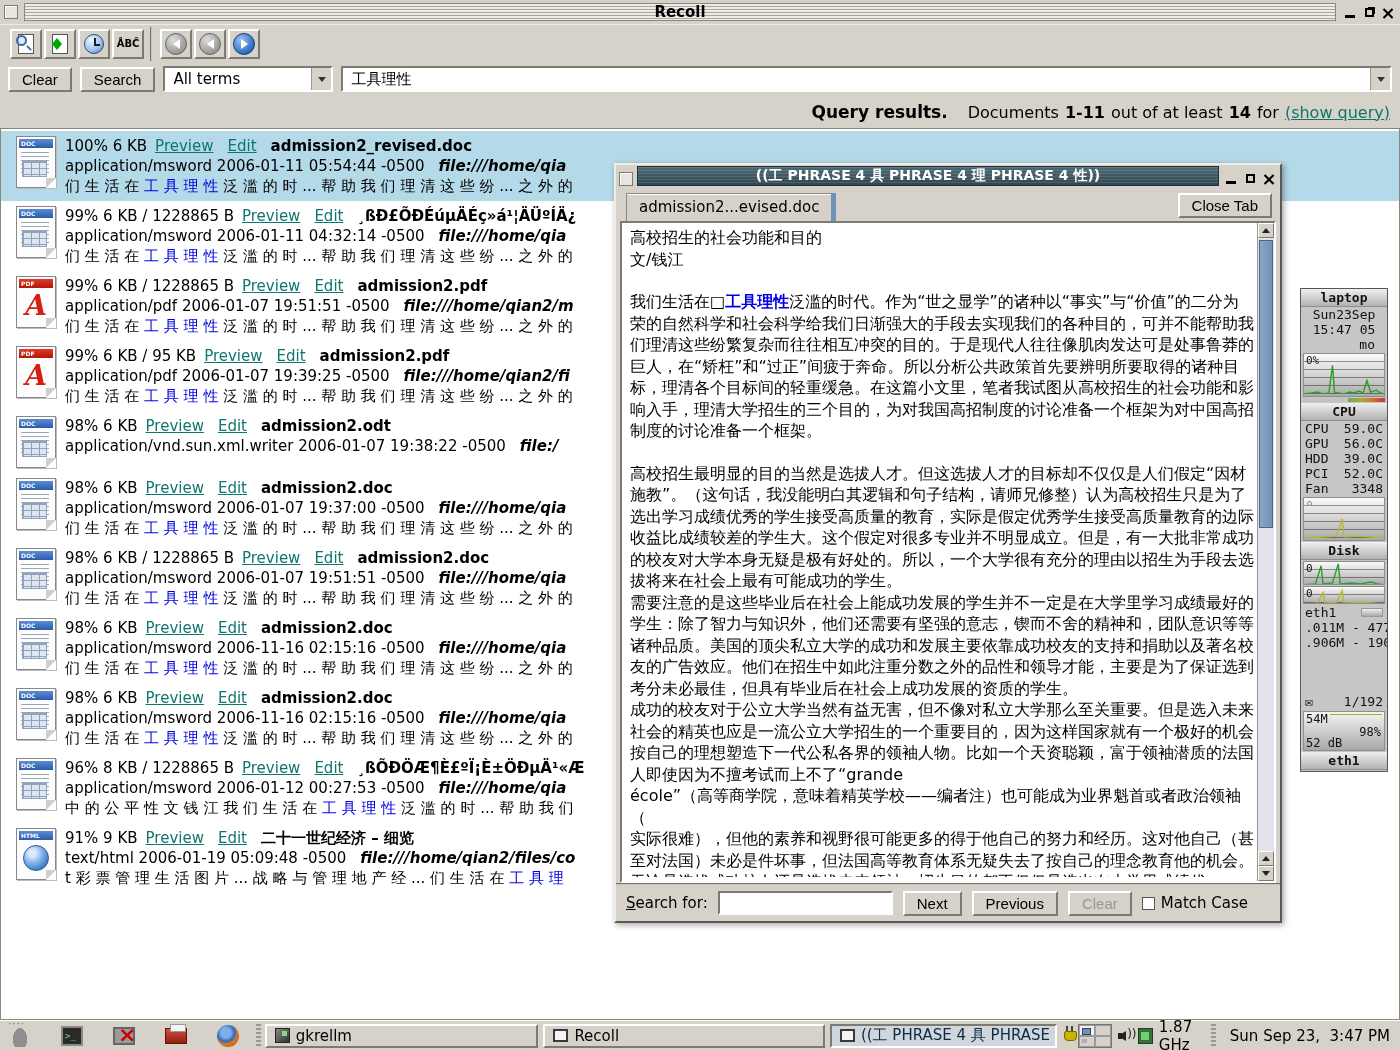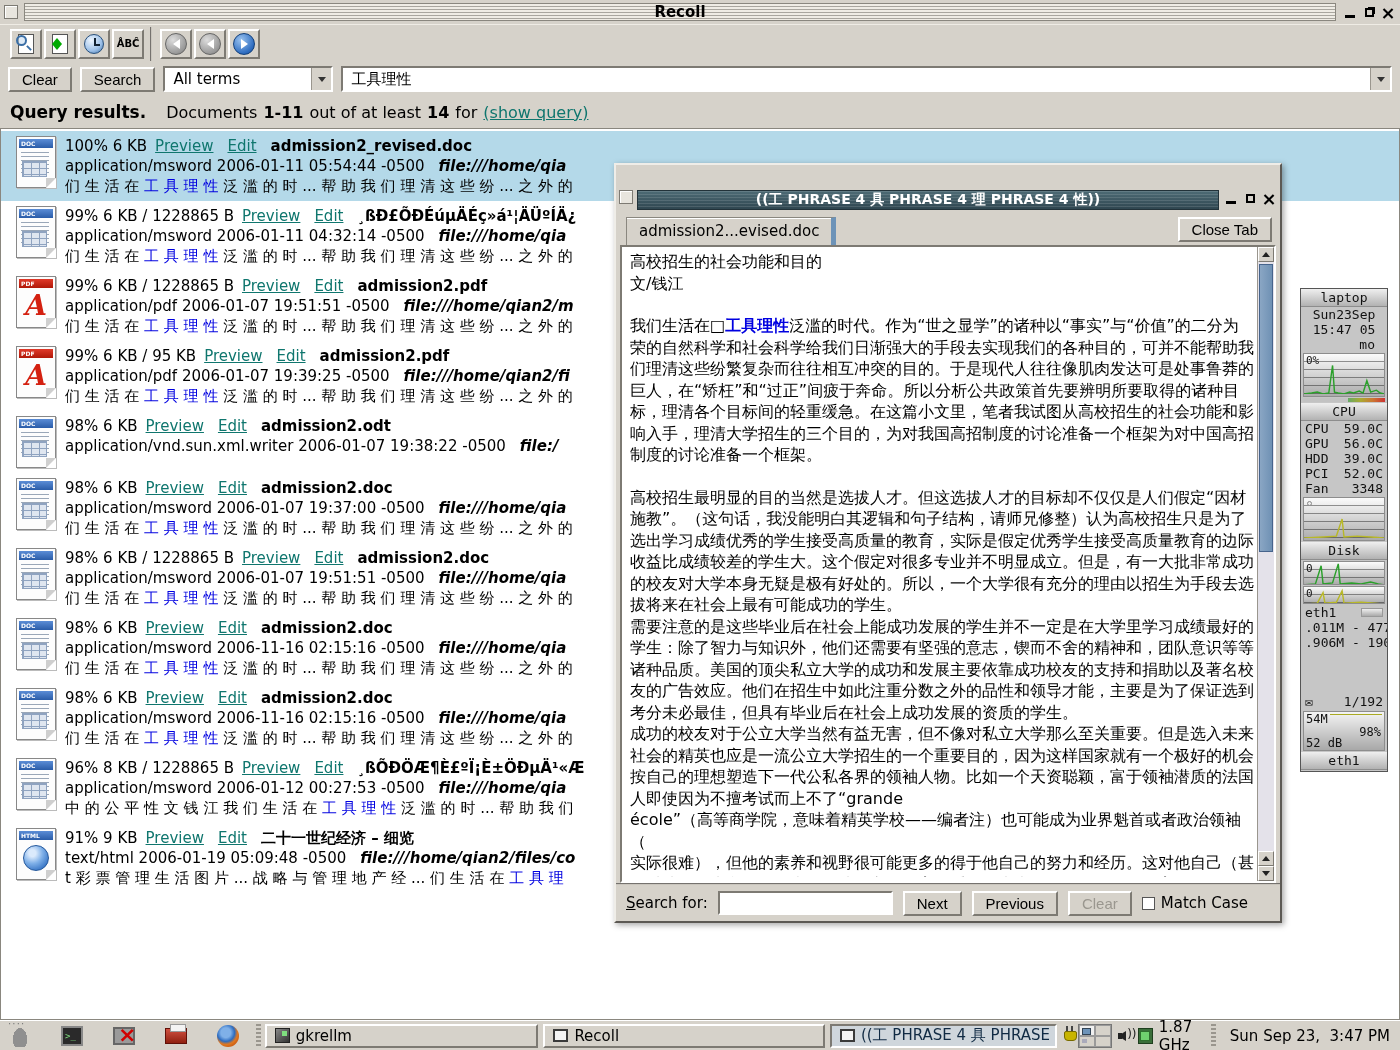--- a/index.html
+++ b/index.html
@@ -47,21 +47,21 @@
   .tri-l { width:0; height:0; border-top:5px solid transparent; border-bottom:5px solid transparent; border-right:7px solid #fff; }
   .tri-r { width:0; height:0; border-top:5px solid transparent; border-bottom:5px solid transparent; border-left:7px solid #fff; }
 
   .searchbar { height:34px; display:flex; align-items:center; gap:8px; padding:0 8px; }
   .combo { display:flex; align-items:center; border:2px solid; border-color:#7d7a73 #ffffff #ffffff #7d7a73; background:#fff; height:26px; }
   .combo .val { padding:0 8px; }
   .combo .arrowbox { width:20px; height:100%; background:#d6d2ca; border-left:1px solid #9a968e; display:flex; align-items:center; justify-content:center; }
   .combo .caret { width:0; height:0; border-left:4px solid transparent; border-right:4px solid transparent; border-top:5px solid #333; }
   .query-combo { flex:1; }
 
-  .results-header { height:32px; display:flex; align-items:center; gap:6px; padding:0 10px; font-size:16px; }
+  .results-header { height:32px; display:flex; align-items:center; gap:6px; padding:0 10px; font-size:16px;justify-content:flex-end; }
   .results-header .qtitle { font-weight:bold; font-size:17px; margin-right:14px; }
   .b { font-weight:bold; }
 
   .results-list { flex:1; background:#fff; border:1px solid #8a877f; overflow:hidden; padding-top:2px; }
   .rrow { display:flex; padding:5px 4px 5px 6px; white-space:nowrap; overflow:hidden; }
   .rrow.selected { background:#b4d9e9; }
   .ricon { width:58px; flex:0 0 58px; display:flex; justify-content:center; }
   .page { width:40px; height:52px; background:#fdfdfd; border:1px solid #888; position:relative; box-shadow:1px 1px 0 #bbb; font-family:"DejaVu Sans",sans-serif; }
   .page::after { content:""; position:absolute; right:-1px; bottom:-1px; width:0; height:0;
       border-left:10px solid #cfcfcf; border-bottom:10px solid #fff; transform:translate(0,0); }
@@ -81,21 +81,21 @@
   .l1 a { margin-right:14px; }
   .l1 .rtitle { font-weight:bold; }
   .l2 { color:#000; }
   .l2 .url { font-style:italic; margin-left:14px;font-weight:bold; }
   .l3 .hl { color:#0000e0; }
   .next-link { display:inline-block; margin:10px 0 0 688px; font-weight:bold; font-size:16px; color:#0000e0; text-decoration:underline; }
 
   
   .preview-window { position:absolute; left:614px; top:163px; width:668px; height:760px;
      background:#d6d2ca; border:2px solid; border-color:#efede8 #5c5954 #5c5954 #efede8; box-shadow:2px 2px 6px rgba(0,0,0,.35); z-index:10; display:flex; flex-direction:column; }
-  .pv-titlebar { height:22px; display:flex; align-items:flex-start; gap:4px; padding:1px 3px; background:#d6d2ca;margin-top:24px; }
+  .pv-titlebar { height:22px; display:flex; align-items:flex-end; gap:4px; padding:1px 3px; background:#d6d2ca; }
   .pv-stripes { flex:1; height:20px; background:linear-gradient(180deg,#4d6b75,#3a545f 60%,#2f4650); border:1px solid #223239;
      display:flex; align-items:center; justify-content:center; color:#fff; font-weight:bold; font-size:14px;
      background-image:repeating-linear-gradient(180deg,rgba(255,255,255,.12) 0 1px,transparent 1px 3px),linear-gradient(180deg,#4d6b75,#2f4650); }
   .pv-controls { display:flex; align-items:center; gap:3px; font-weight:bold; }
   .pv-tabrow { height:34px; display:flex; align-items:flex-end; padding:16px 8px 0 10px; }
   .pv-tab { padding:4px 12px 5px; border:1px solid #8a877f; border-bottom:none; background:#d6d2ca; font-size:15px;
      border-right:5px solid #6d93b8; box-shadow:inset 0 1px 0 #fff; }
   .pv-closetab { margin-left:auto; margin-bottom:3px; }
   .pv-content { flex:1; margin:0 4px; background:#fff; border:2px solid; border-color:#7d7a73 #ffffff #ffffff #7d7a73; position:relative; overflow:hidden; }
   .pv-text { position:absolute; inset:4px 20px 4px 8px; font-size:16px; line-height:21.5px; overflow:hidden; white-space:pre-wrap; }
@@ -108,21 +108,21 @@
   .sc-tri-d { width:0;height:0;border-left:4px solid transparent;border-right:4px solid transparent;border-top:5px solid #222; }
   .sc-thumb { position:absolute; left:1px; top:17px; width:14px; height:288px; background:linear-gradient(90deg,#8aa6c4,#6f91b4); border:1px solid #46648c; }
   .pv-findbar { height:38px; display:flex; align-items:center; gap:10px; padding:0 10px; border-top:2px groove #c9c5bd; font-size:15px; }
   .pv-findbar input { width:175px; height:24px; border:2px solid; border-color:#7d7a73 #ffffff #ffffff #7d7a73; padding:0 4px; font-size:14px; }
   .btn.disabled { color:#9a978f; }
   .cb { width:13px; height:13px; border:1px solid #555; background:#fff; display:inline-block; }
 
   
   .gkrellm { position:absolute; left:1300px; top:288px; width:88px; height:484px; z-index:20;
      background:#c6c6c6; border:1px solid #555; font-family:"DejaVu Sans Mono",monospace; font-size:13px; color:#111; }
-  .gk-bar { background:linear-gradient(180deg,#efefef,#b2b2b2); border-bottom:1px solid #8d8d8d; text-align:center; padding:1px 0; font-weight:normal; }
+  .gk-bar { background:linear-gradient(180deg,#efefef,#b2b2b2); border-bottom:1px solid #8d8d8d; text-align:center; padding:1px 0; font-weight:bold; }
   .gk-row { display:flex; justify-content:space-between; padding:0 4px; line-height:15px; }
   .gk-right { text-align:right; padding:0 12px; line-height:15px; }
   .gk-chart { margin:1px 2px; height:44px; border:1px solid #8d8d8d; position:relative; overflow:hidden;
      background:linear-gradient(180deg,#fbfbfb,#ababab), repeating-linear-gradient(180deg,transparent 0 7px,#999 7px 8px); background-blend-mode:multiply; }
   .gk-chart svg { position:absolute; inset:0; }
   .gk-chart .cl { position:absolute; left:2px; top:0; font-size:11px; }
   .krell { height:4px; margin:0 2px 1px; background:linear-gradient(90deg,#c2c2c2 55%, #6a6 55%, #aa3 70%, #c73 85%, #c33 100%); }
   .gk-spacer { height:44px; }
   .gk-mailrow { display:flex; justify-content:space-between; align-items:center; padding:0 4px; line-height:16px; }
   .wifi-box { margin:1px 2px; height:40px; border:1px solid #8d8d8d; position:relative; font-size:12px;

